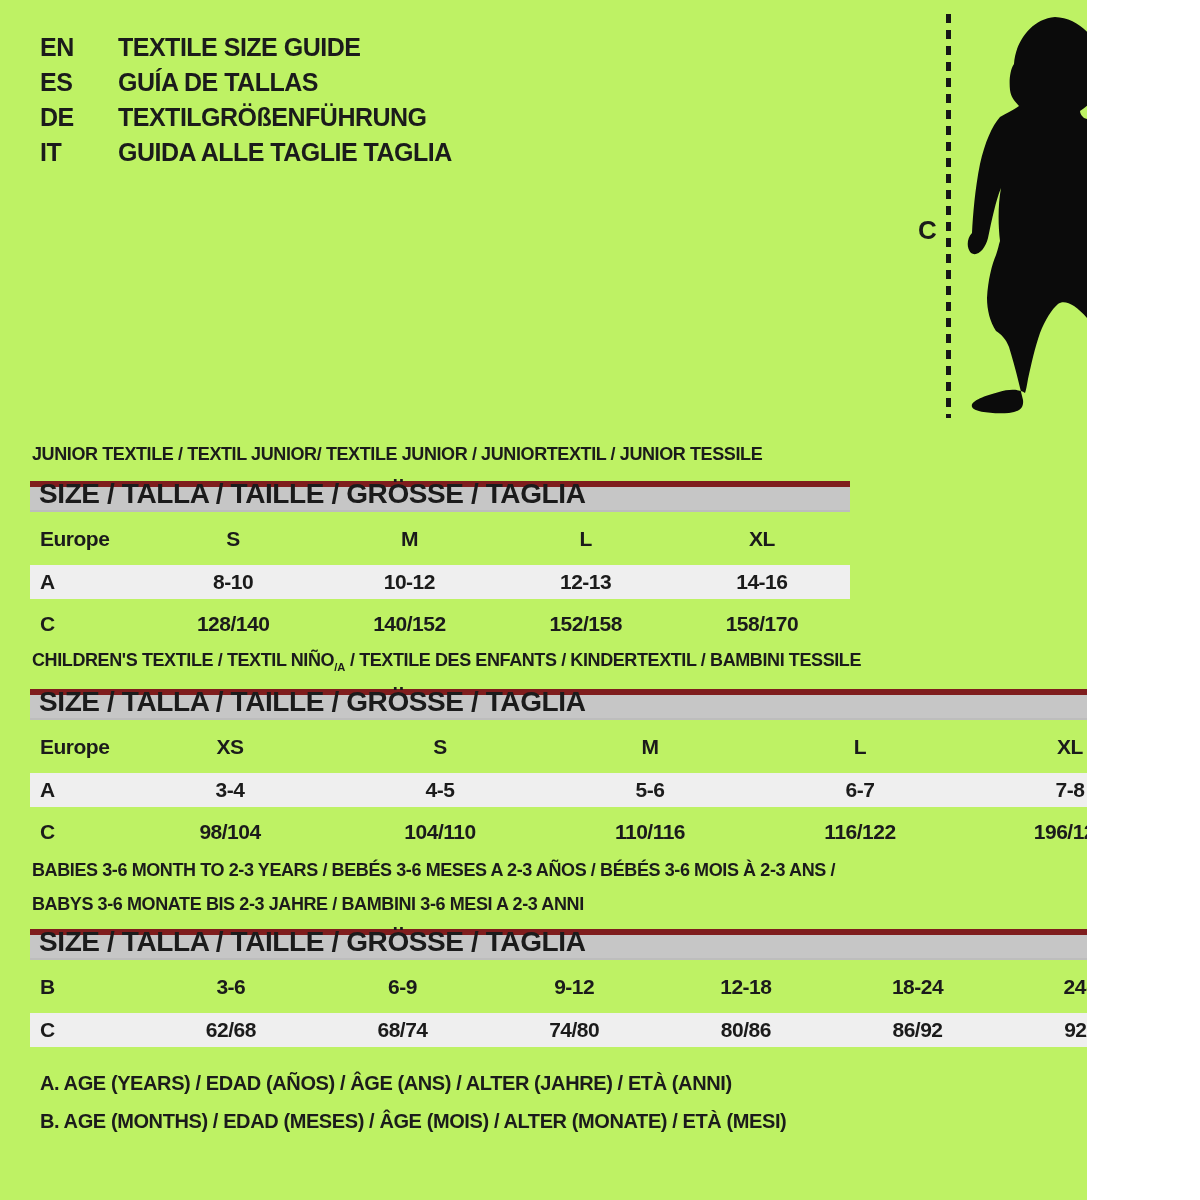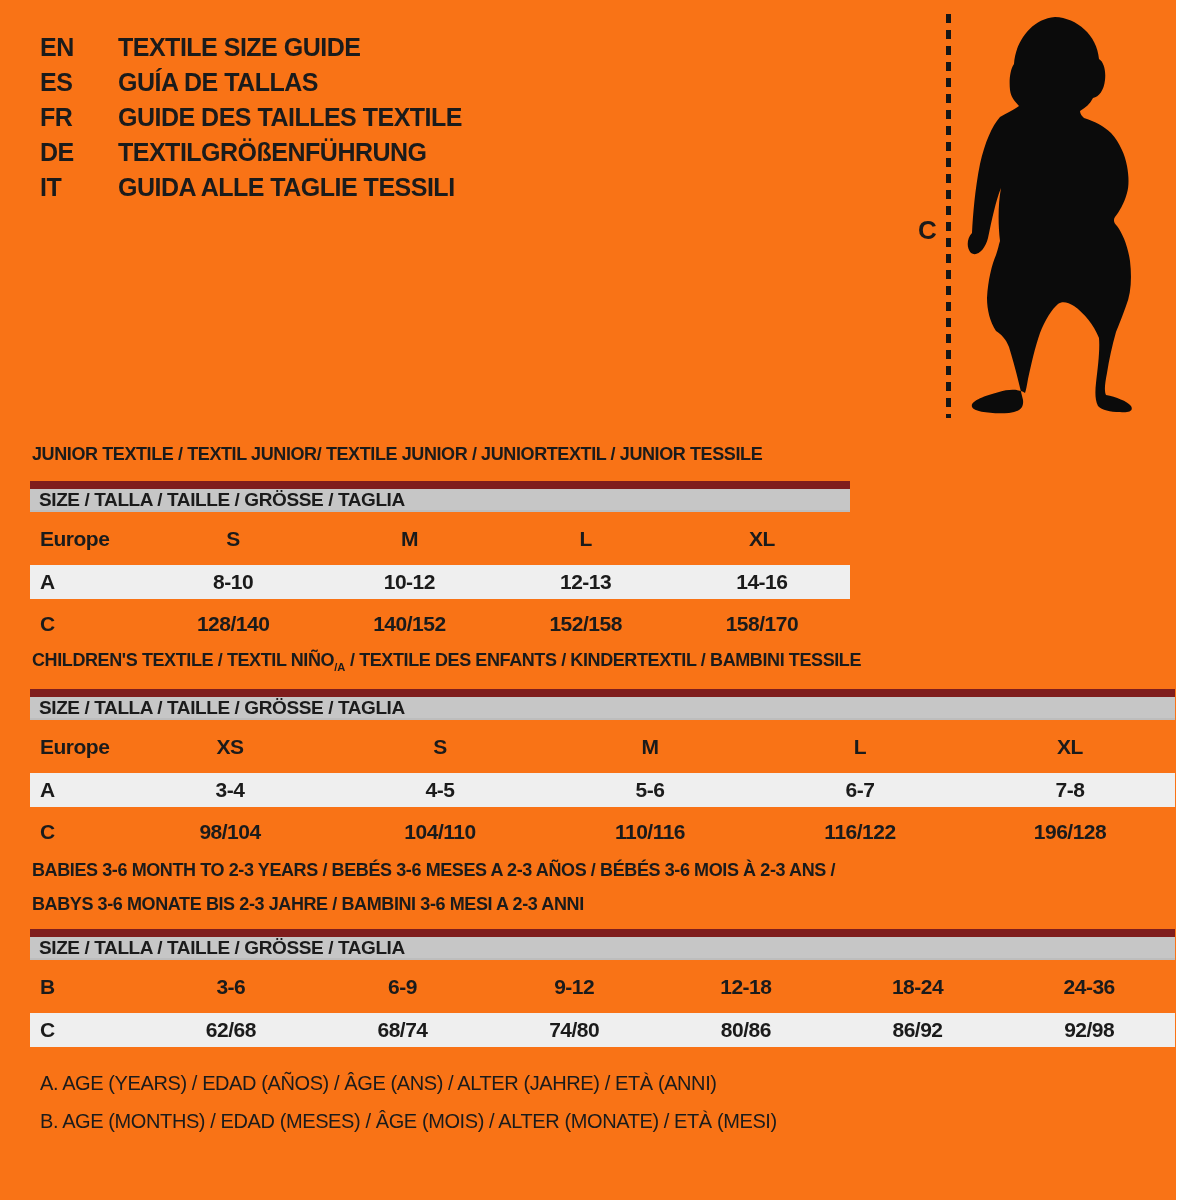--- a/index.html
+++ b/index.html
@@ -1,82 +1,78 @@
 <!DOCTYPE html>
 <html><head>
 <meta charset="utf-8">
 <style>
   html,body{margin:0;padding:0;background:#ffffff;}
   .page{
-    position:relative;width:1176px;height:1200px;background:#f97316;overflow:hidden;
+    position:relative;width:1087px;height:1200px;background:#bef264;overflow:hidden;
     font-family:"Liberation Sans", sans-serif;color:#1b1b1b;
   }
   
   .lang-block{position:absolute;left:40px;top:30px;}
   .lang-row{display:flex;height:35px;align-items:center;}
   .lang-code{width:78px;font-size:25px;font-weight:700;letter-spacing:-0.5px;}
   .lang-label{font-size:25px;font-weight:700;letter-spacing:-0.5px;white-space:nowrap;}
   
   .measure-line{
     position:absolute;left:946px;top:14px;width:5px;height:404px;
     background:repeating-linear-gradient(180deg,#161616 0 9px,transparent 9px 16px);
   }
   .measure-label{position:absolute;left:918px;top:215px;font-size:26px;font-weight:700;}
   .silhouette{position:absolute;left:965px;top:14px;}
   
   .sec-title{position:absolute;left:32px;font-size:18px;font-weight:700;letter-spacing:-0.4px;white-space:nowrap;line-height:34px;}
   .sub{font-size:0.62em;position:relative;top:5px;letter-spacing:0;}
   
   .stable{position:absolute;left:30px;}
   .size-bar{
-    height:31px;background:#c6c6c6;border-top:8px solid #7f1d1d;border-bottom:2px solid #bdbdbd;
-    display:flex;align-items:center;padding-left:9px;box-sizing:border-box;
-    font-size:19px;font-weight:700;letter-spacing:-0.4px;
+    height:31px;background:#c6c6c6;border-top:6px solid #7f1d1d;border-bottom:2px solid #bdbdbd;
+    display:flex;align-items:flex-end;padding-left:9px;box-sizing:border-box;
+    font-size:28px;font-weight:700;letter-spacing:-0.4px;
   }
   .trow{display:flex;align-items:center;font-size:21px;font-weight:700;letter-spacing:-0.5px;margin-top:8px;}
   .trow.h37{height:37px}
   .trow.h34{height:34px}
   .stripe{background:#efefef;}
   .tlabel{padding-left:10px;box-sizing:border-box;}
   .t1{width:820px;top:481px;}
   .t2{width:1145px;top:689px;}
   .t3{width:1145px;top:929px;}
   .t1 .tlabel{width:115px;}
   .t2 .tlabel{width:95px;}
   .t3 .tlabel{width:115px;}
   .tcell{flex:1;text-align:center;}
   
   .footnotes{position:absolute;left:40px;top:1064px;}
-  .footnote{font-size:20px;font-weight:400;letter-spacing:-0.4px;line-height:38px;white-space:nowrap;}
+  .footnote{font-size:20px;font-weight:700;letter-spacing:-0.4px;line-height:38px;white-space:nowrap;}
 </style>
 </head>
 <body>
 
 <div class="page">
 
   <div class="lang-block">
     <div class="lang-row">
       <span class="lang-code">EN</span>
       <span class="lang-label">TEXTILE SIZE GUIDE</span>
     </div>
     <div class="lang-row">
       <span class="lang-code">ES</span>
       <span class="lang-label">GUÍA DE TALLAS</span>
     </div>
     <div class="lang-row">
-      <span class="lang-code">FR</span>
-      <span class="lang-label">GUIDE DES TAILLES TEXTILE</span>
-    </div>
-    <div class="lang-row">
       <span class="lang-code">DE</span>
       <span class="lang-label">TEXTILGRÖßENFÜHRUNG</span>
     </div>
     <div class="lang-row">
       <span class="lang-code">IT</span>
-      <span class="lang-label">GUIDA ALLE TAGLIE TESSILI</span>
+      <span class="lang-label">GUIDA ALLE TAGLIE TAGLIA</span>
     </div>
   </div>
 
   <div class="measure-line"></div>
   <div class="measure-label">C</div>
   <svg class="silhouette" width="175" height="400" viewBox="0 0 175 400" aria-hidden="true">
     <path fill="#0b0b0b" d="M90,3
       C112,4 132,21 134,45 C139,48 141,57 140,66 C139,76 134,83 128,84
       C125,90 120,94 115,97 C115,100 117,102 119,104
       C129,107 139,112 146,119 C155,129 160,141 162,152

